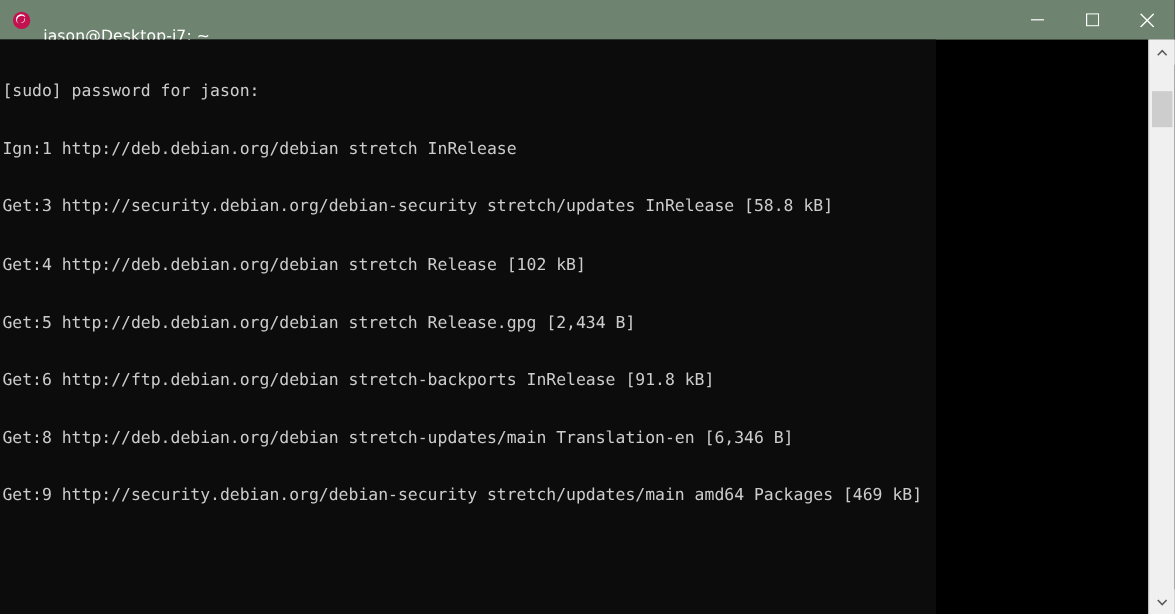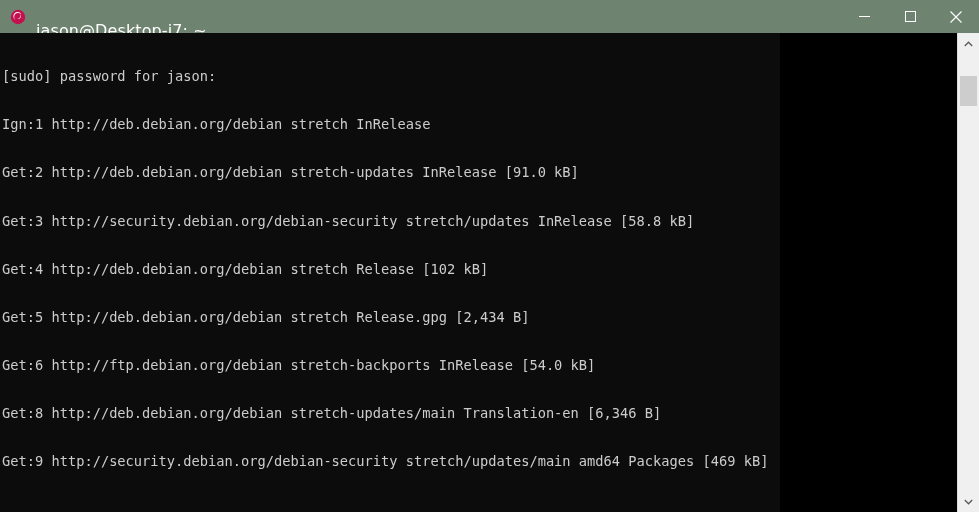--- a/index.html
+++ b/index.html
@@ -42,21 +42,21 @@
   #app-icon {
     width: 18px;
     height: 18px;
     flex: 0 0 auto;
     margin-right: 9px;
     position: relative;
   }
   #title-text {
     color: #ffffff;
     font-family: "DejaVu Sans", sans-serif;
-    font-size: 16px;
+    font-size: 13px;
     line-height: 16px;
     white-space: nowrap;
     letter-spacing: 0.1px;
     margin-top: 28px;
   }
   .winbtn {
     width: 46px;
     height: 33px;
     flex: 0 0 auto;
     display: flex;
@@ -159,25 +159,24 @@
       <svg width="12" height="12" viewBox="0 0 12 12">
         <path d="M0.5 0.5 L11.5 11.5 M11.5 0.5 L0.5 11.5" stroke="#ffffff" stroke-width="1.1" fill="none"></path>
       </svg>
     </div>
   </div>
 
   <div id="terminal">
     <div id="screen">
       <span class="ln">[sudo] password for jason:</span>
       <span class="ln">Ign:1 http://deb.debian.org/debian stretch InRelease</span>
-      <span class="ln">Get:2 http://deb.debian.org/debian stretch-updates InRelease [91.0 kB]</span>
       <span class="ln">Get:3 http://security.debian.org/debian-security stretch/updates InRelease [58.8 kB]</span>
       <span class="ln">Get:4 http://deb.debian.org/debian stretch Release [102 kB]</span>
       <span class="ln">Get:5 http://deb.debian.org/debian stretch Release.gpg [2,434 B]</span>
-      <span class="ln">Get:6 http://ftp.debian.org/debian stretch-backports InRelease [54.0 kB]</span>
+      <span class="ln">Get:6 http://ftp.debian.org/debian stretch-backports InRelease [91.8 kB]</span>
       <span class="ln">Get:8 http://deb.debian.org/debian stretch-updates/main Translation-en [6,346 B]</span>
       <span class="ln">Get:9 http://security.debian.org/debian-security stretch/updates/main amd64 Packages [469 kB]</span>
       
       
       
       
       
       
       
 

